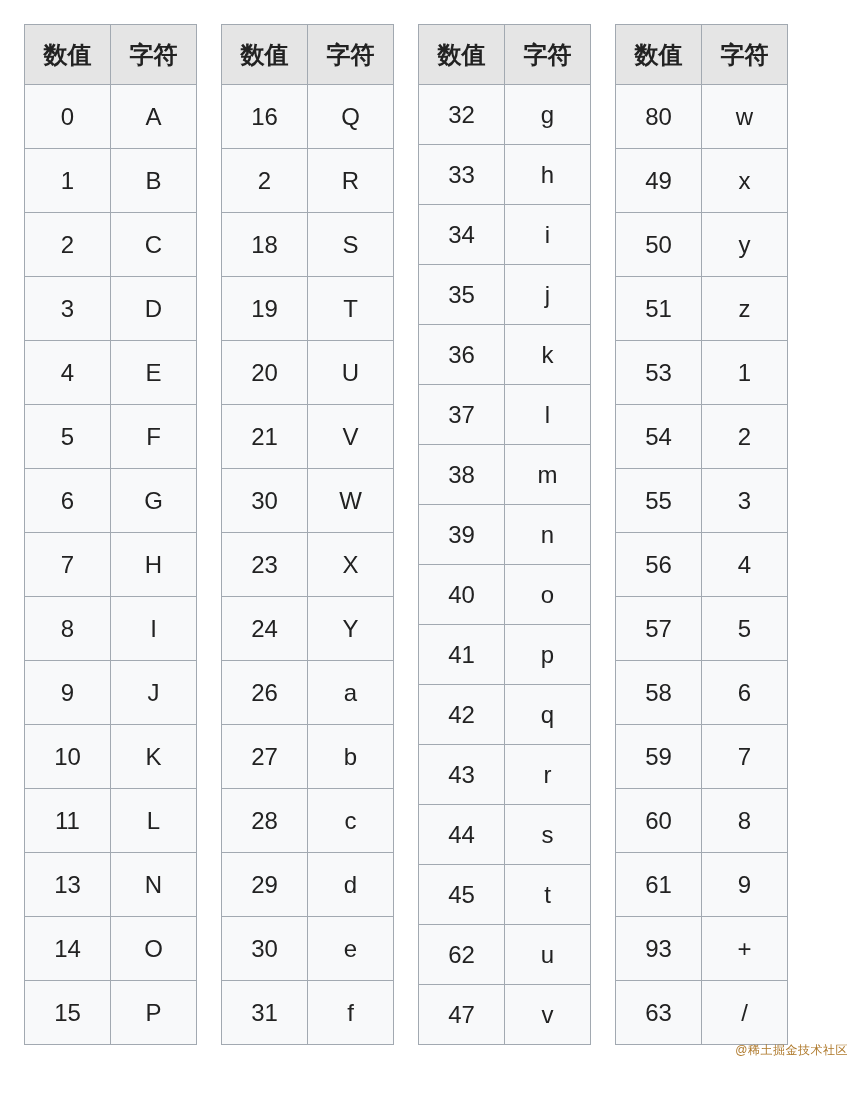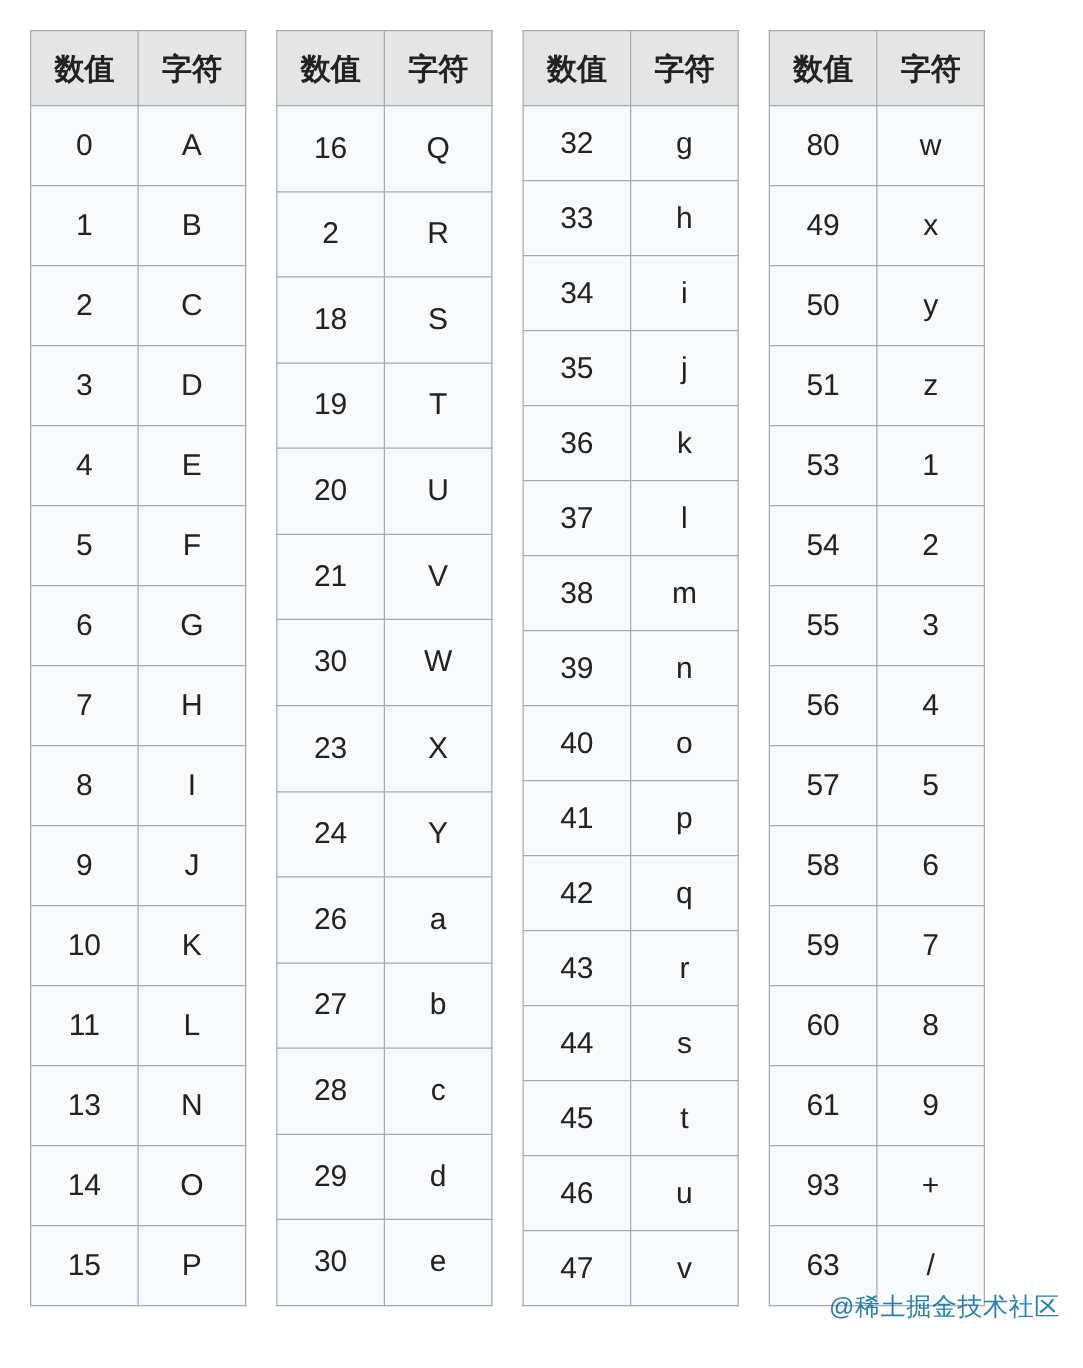--- a/index.html
+++ b/index.html
@@ -50,22 +50,22 @@
     th.num {
       width: 86px;
     }
     th.chr {
       width: 86px;
     }
     .watermark {
       position: absolute;
       right: 18px;
       bottom: 10px;
-      font-size: 20px;
-      color: #0369a1;
+      font-size: 12px;
+      color: #a16207;
       opacity: 0.85;
       letter-spacing: 0.5px;
       pointer-events: none;
     }
   </style>
 </head>
 <body>
 
 <div class="table-wrap">
   <table>
@@ -196,20 +196,24 @@
           <td class="chr">c</td>
         </tr>
       <tr>
           <td class="num">29</td>
           <td class="chr">d</td>
         </tr>
       <tr>
           <td class="num">30</td>
           <td class="chr">e</td>
         </tr>
+      <tr>
+          <td class="num">31</td>
+          <td class="chr">f</td>
+        </tr>
     </tbody>
   </table>
 
   <table>
     <thead>
       <tr>
         <th class="num">数值</th>
         <th class="chr">字符</th>
       </tr>
     </thead>
@@ -264,21 +268,21 @@
         </tr>
       <tr>
           <td class="num">44</td>
           <td class="chr">s</td>
         </tr>
       <tr>
           <td class="num">45</td>
           <td class="chr">t</td>
         </tr>
       <tr>
-          <td class="num">46</td>
+          <td class="num">62</td>
           <td class="chr">u</td>
         </tr>
       <tr>
           <td class="num">47</td>
           <td class="chr">v</td>
         </tr>
     </tbody>
   </table>
 
   <table>

